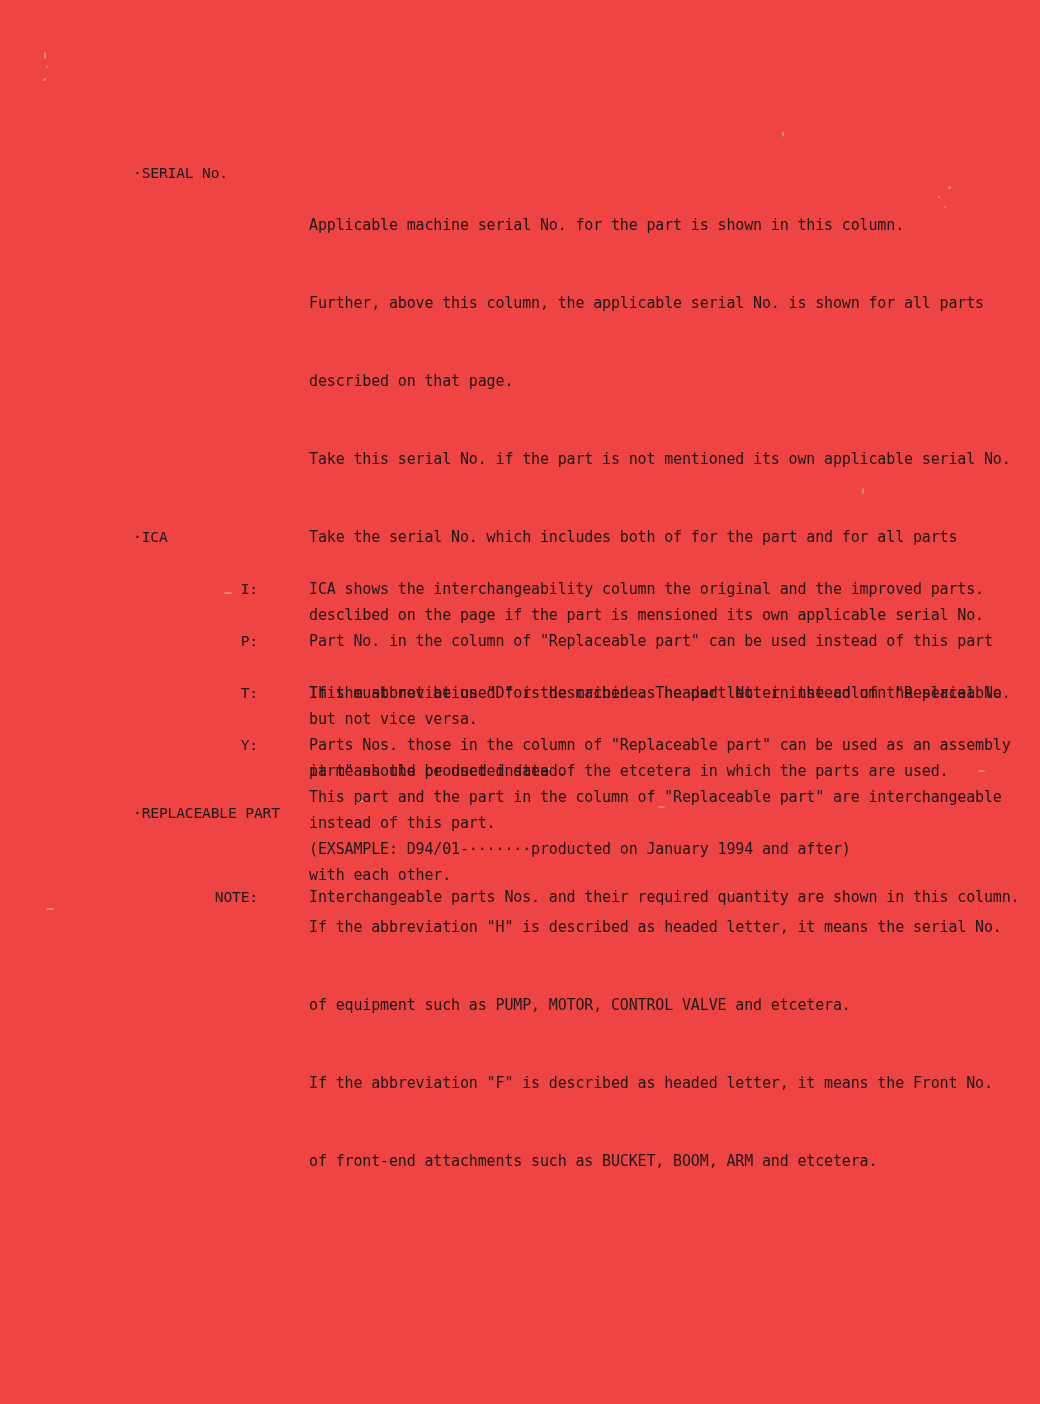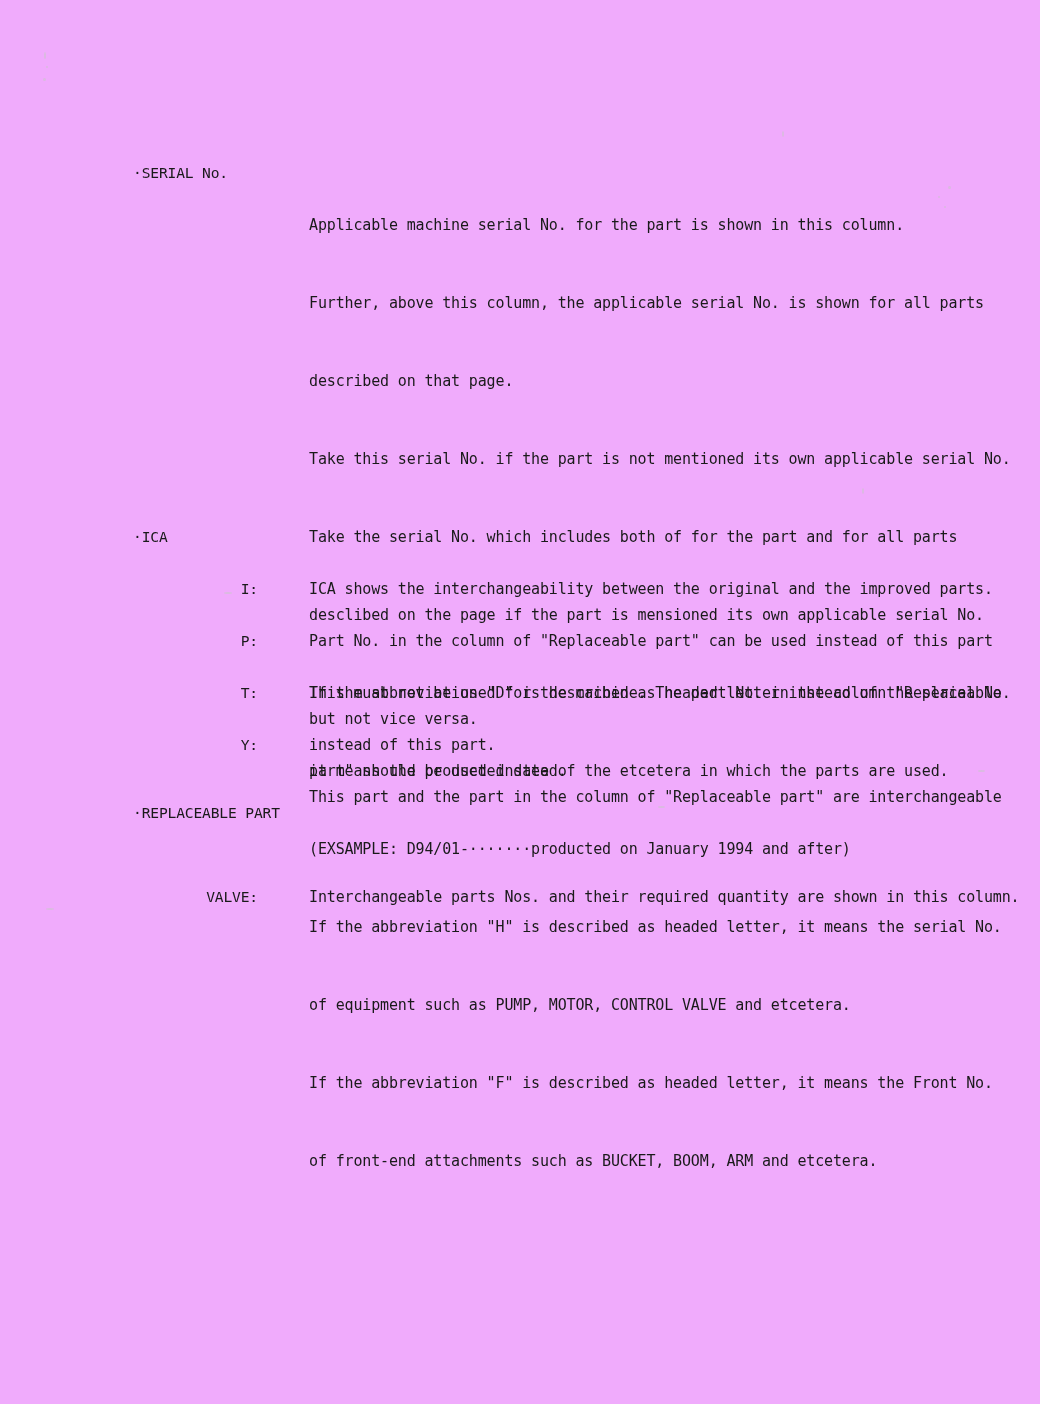--- a/index.html
+++ b/index.html
@@ -13,21 +13,21 @@
     position: relative;
     overflow: hidden;
     font-family: "DejaVu Sans Mono", "Liberation Mono", monospace;
     color: #1a1a1a;
   }
 
   
   .page {
     position: absolute;
     inset: 0;
-    background: #f0abfc;
+    background: #ef4444;
   }
 
   
   .speck {
     position: absolute;
     background: #c9c9c9;
     border-radius: 50%;
     opacity: .55;
   }
 
@@ -129,21 +129,21 @@
         <div class="line">If the abbreviation "H" is described as headed letter, it means the serial No.</div>
         <div class="line">of equipment such as PUMP, MOTOR, CONTROL VALVE and etcetera.</div>
         <div class="line">If the abbreviation "F" is described as headed letter, it means the Front No.</div>
         <div class="line">of front-end attachments such as BUCKET, BOOM, ARM and etcetera.</div>
       </div>
     </div>
 
     <div class="section" style="top:524px;">
       <div class="label">·ICA</div>
       <div class="body-col">
-        <div class="line">ICA shows the interchangeability between the original and the improved parts.</div>
+        <div class="line">ICA shows the interchangeability column the original and the improved parts.</div>
       </div>
     </div>
 
     <div class="section" style="top:576px;">
       <div class="marker">I:</div>
       <div class="body-col">
         <div class="line">Part No. in the column of "Replaceable part" can be used instead of this part</div>
         <div class="line">but not vice versa.</div>
       </div>
     </div>
@@ -152,41 +152,43 @@
       <div class="marker">P:</div>
       <div class="body-col">
         <div class="line">This must not be used for the machine. The part No. in the column "Replaceable</div>
         <div class="line">part" should be used instead.</div>
       </div>
     </div>
 
     <div class="section" style="top:680px;">
       <div class="marker">T:</div>
       <div class="body-col">
+        <div class="line">Parts Nos. those in the column of "Replaceable part" can be used as an assembly</div>
         <div class="line">instead of this part.</div>
       </div>
     </div>
 
     <div class="section" style="top:732px;">
       <div class="marker">Y:</div>
       <div class="body-col">
         <div class="line">This part and the part in the column of "Replaceable part" are interchangeable</div>
+        <div class="line">with each other.</div>
       </div>
     </div>
 
     <div class="section" style="top:800px;">
       <div class="label">·REPLACEABLE PART</div>
     </div>
 
     <div class="section" style="top:832px;">
       <div class="body-col">
         <div class="line">Interchangeable parts Nos. and their required quantity are shown in this column.</div>
       </div>
     </div>
 
     <div class="section" style="top:884px;">
-      <div class="marker">VALVE:</div>
+      <div class="marker">NOTE:</div>
       <div class="body-col">
       </div>
     </div>
 
   </div>
 </div>
 
 </body></html>

